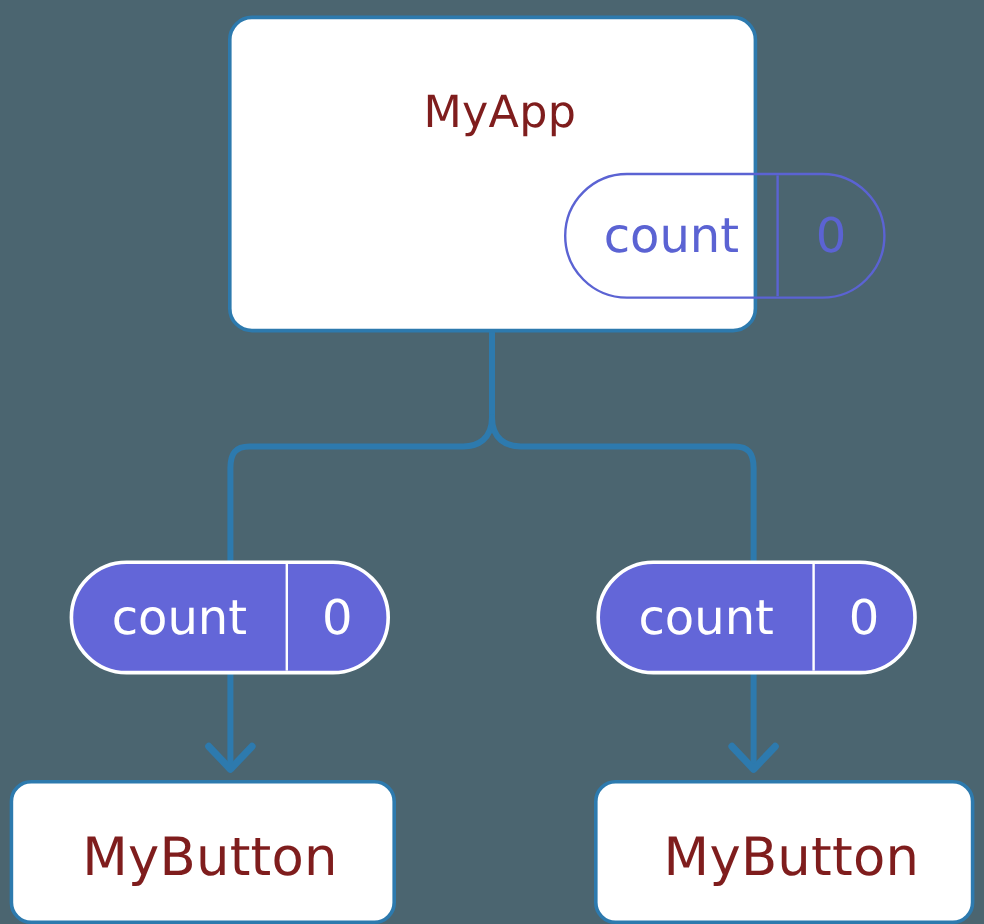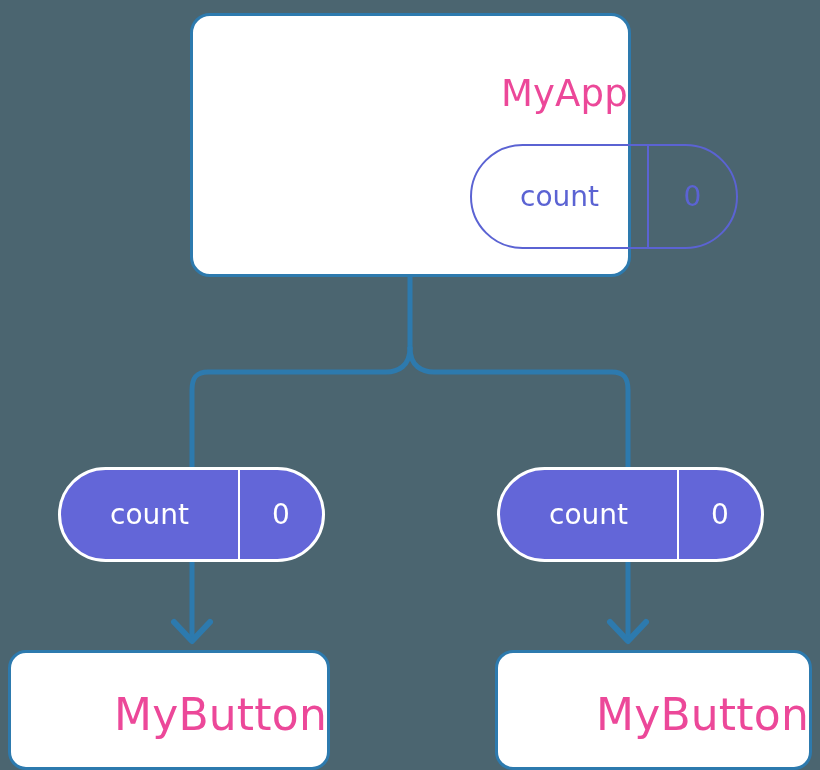--- a/index.html
+++ b/index.html
@@ -34,24 +34,24 @@
   
   .component-box {
     position: absolute;
     box-sizing: border-box;
     background: #ffffff;
     border: 3px solid #2d7aae;
     border-radius: 18px;
     z-index: 2;
   }
   .component-title {
-    color: #ec4899;
+    color: #7f1d1d;
     font-size: 36px;
     font-weight: 400;
-    text-align: right;
+    text-align: center;
     letter-spacing: 0.2px;
     white-space: nowrap;
     padding-left: 12px;
   }
 
   
   #node-myapp {
     left: 190px;
     top: 13px;
     width: 441px;
@@ -95,21 +95,21 @@
     align-items: stretch;
     border-radius: 999px;
     overflow: hidden;
     z-index: 3;
   }
   .state-pill .pill-key,
   .state-pill .pill-value {
     display: flex;
     align-items: center;
     justify-content: center;
-    font-size: 28px;
+    font-size: 40px;
     font-weight: 400;
     line-height: 1;
     white-space: nowrap;
   }
 
   
   .state-pill.outlined {
     background: transparent;
     border: 2.5px solid #5b63d3;
   }

